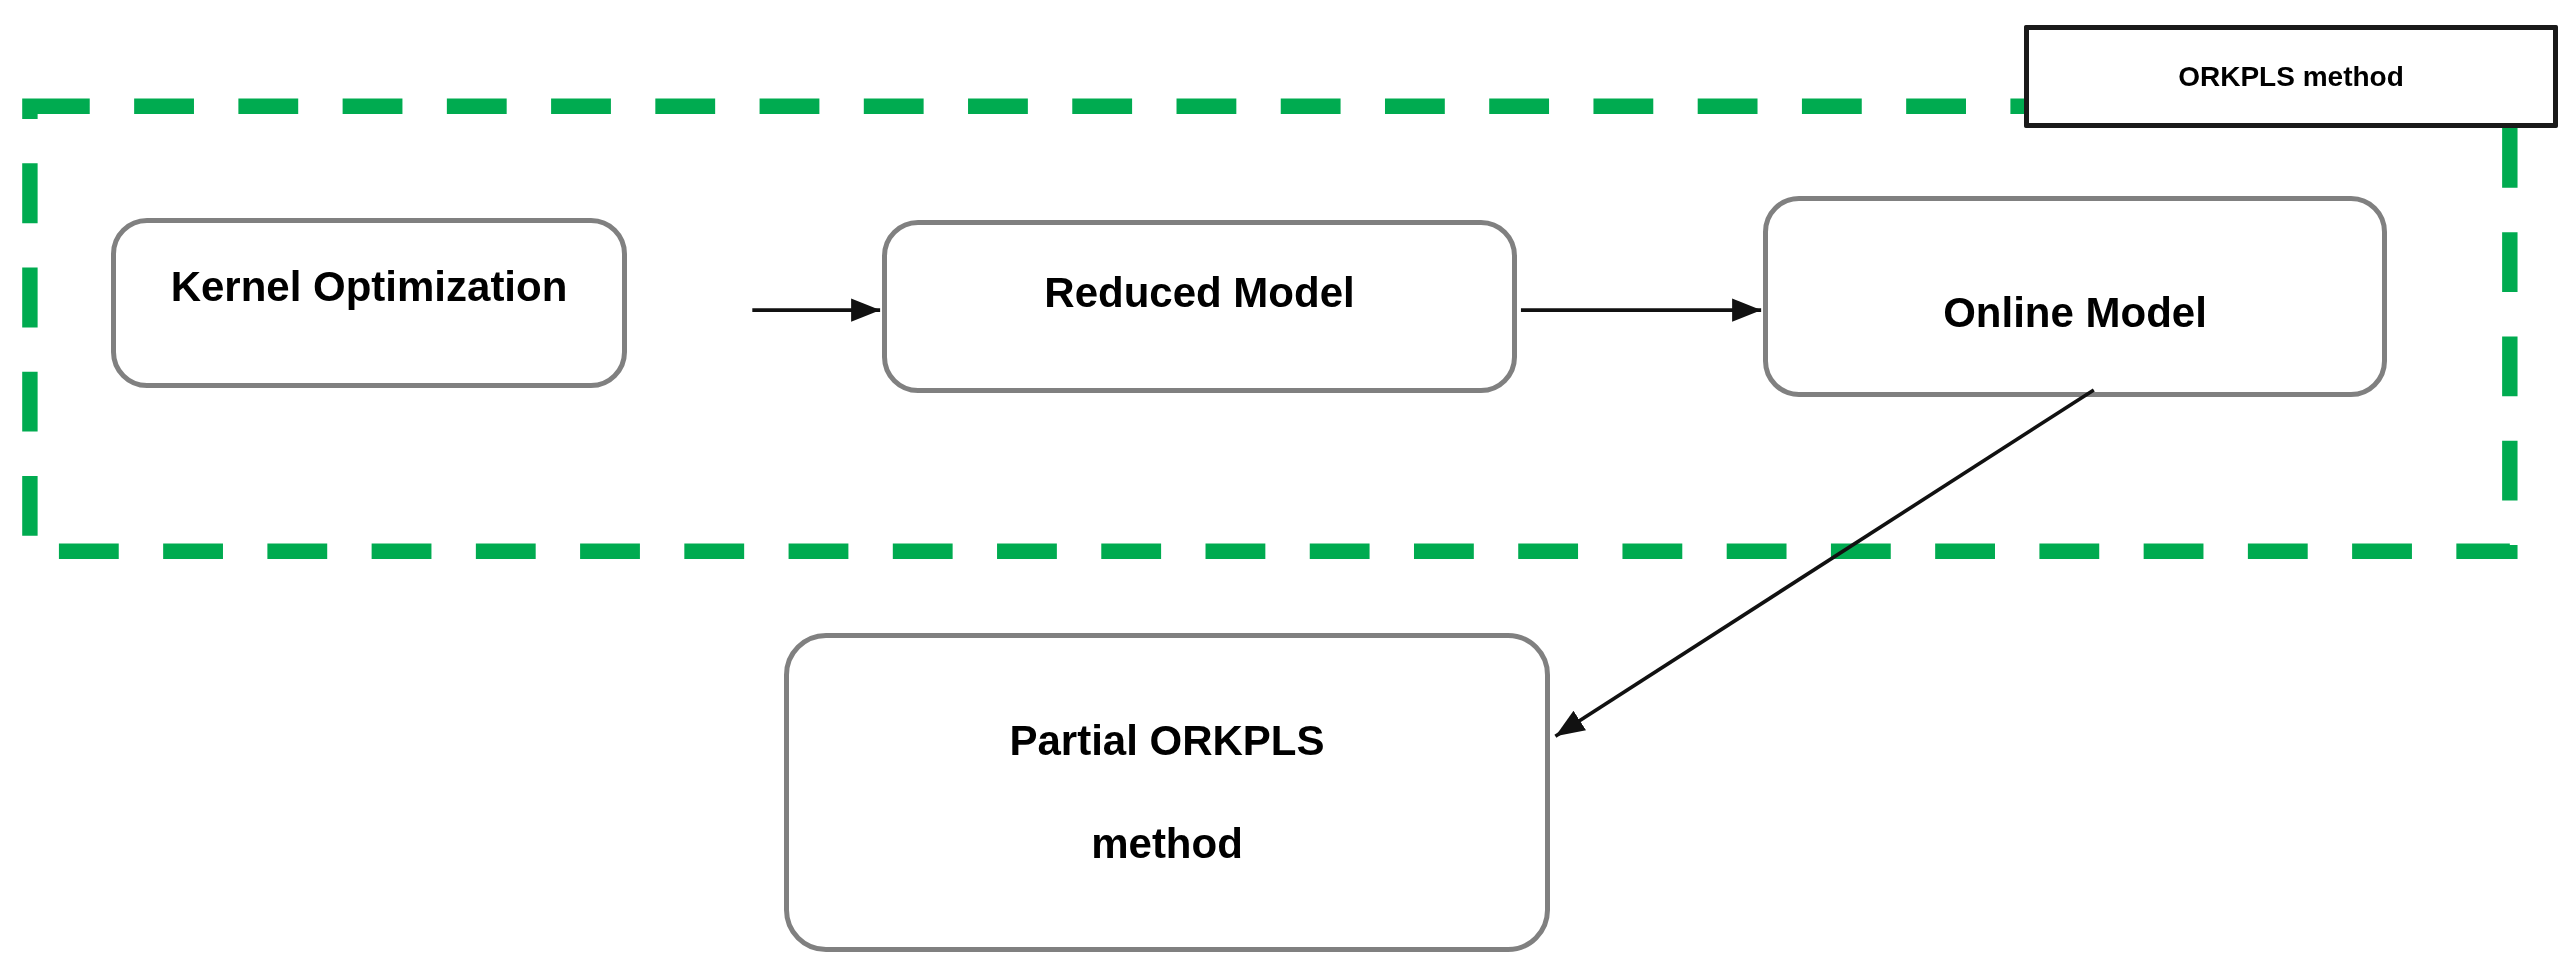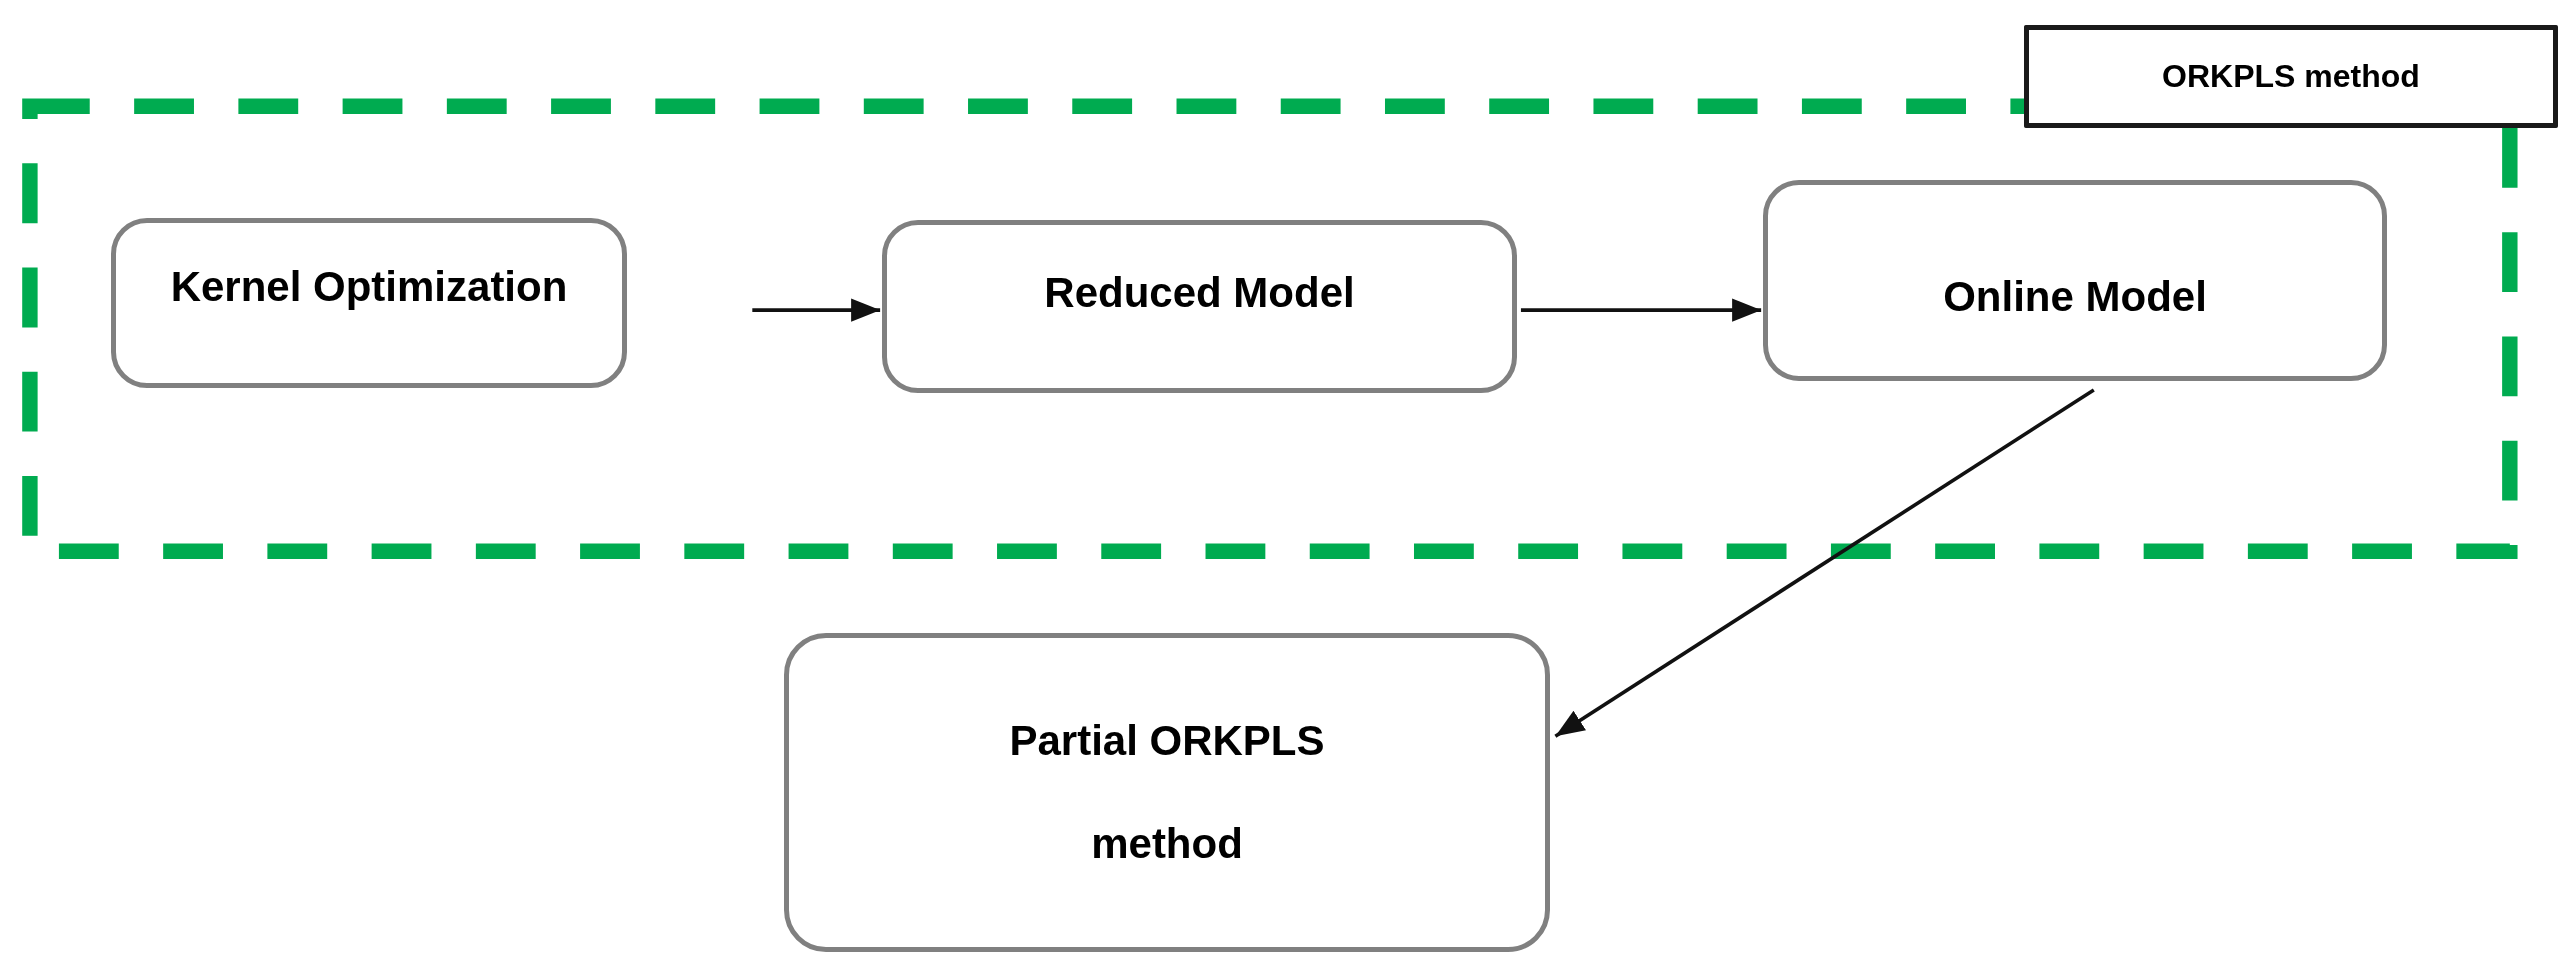--- a/index.html
+++ b/index.html
@@ -65,34 +65,34 @@
   }
   .box-kernel {
     left: 111px; top: 218px; width: 516px; height: 170px;
     padding-bottom: 32px;
   }
   .box-reduced {
     left: 882px; top: 220px; width: 635px; height: 173px;
     padding-bottom: 27px;
   }
   .box-online {
-    left: 1763px; top: 180px; width: 624px; height: 201px;
+    left: 1763px; top: 196px; width: 624px; height: 201px;
     padding-top: 33px;
     line-height: 1.8;
   }
   .box-partial {
     left: 784px; top: 633px; width: 766px; height: 319px;
     border-radius: 42px;
     gap: 53px;
   }
   .label-box {
     left: 2024px; top: 25px; width: 534px; height: 103px;
     border: 5.4px solid var(--label-box-border-black);
     border-radius: 1.8px;
-    font-size: 32px;
+    font-size: 28px;
   }
   .line {
     display: block;
   }
 </style>
 </head>
 <body>
 
 <div class="canvas">
 

